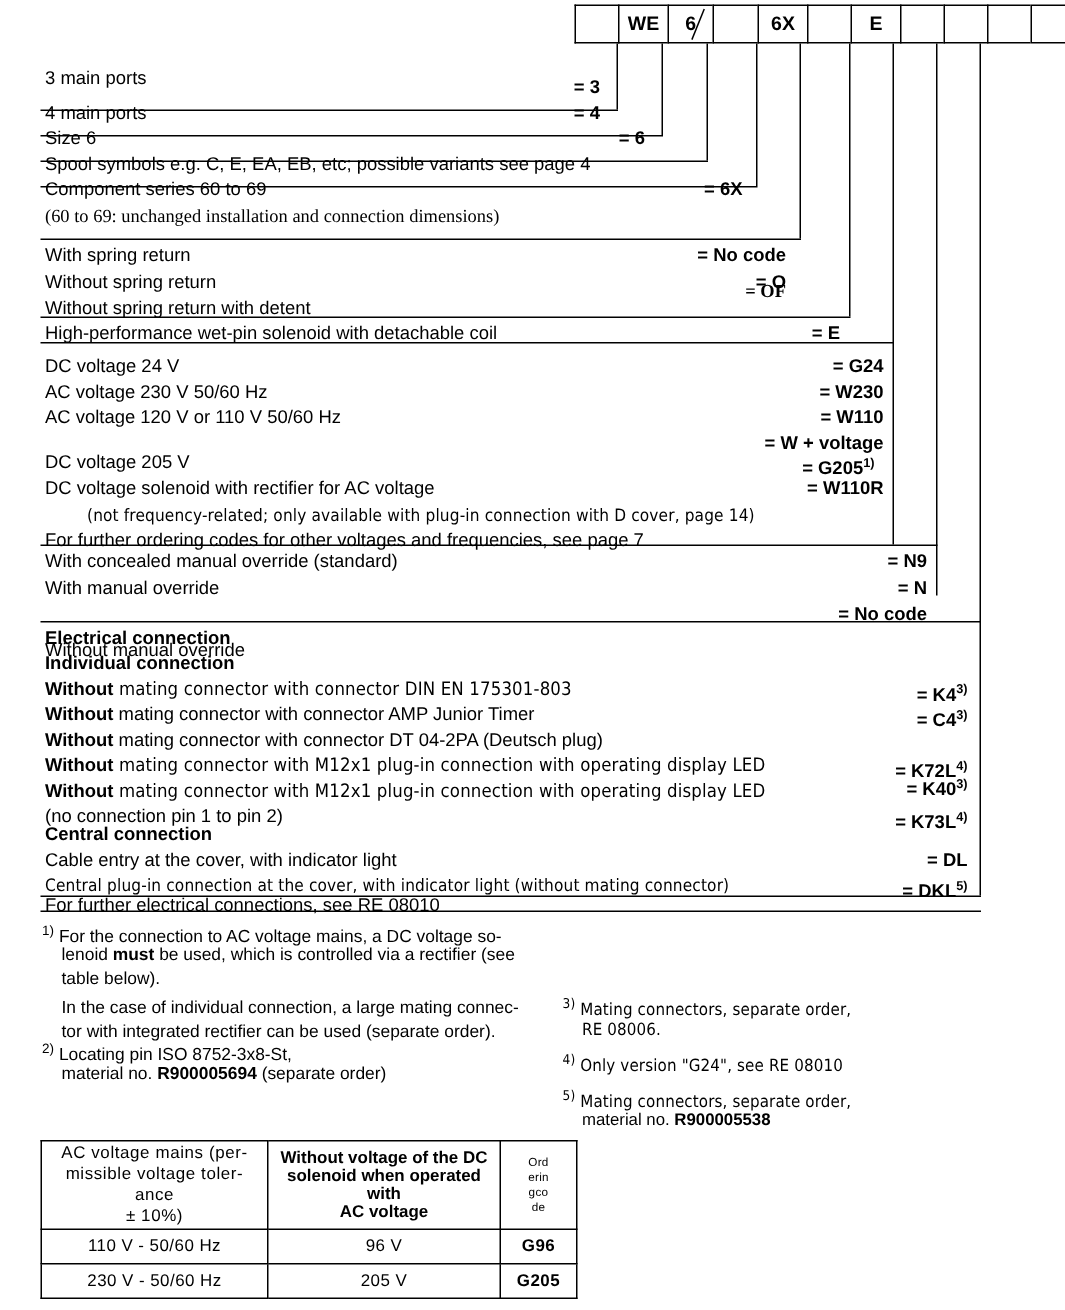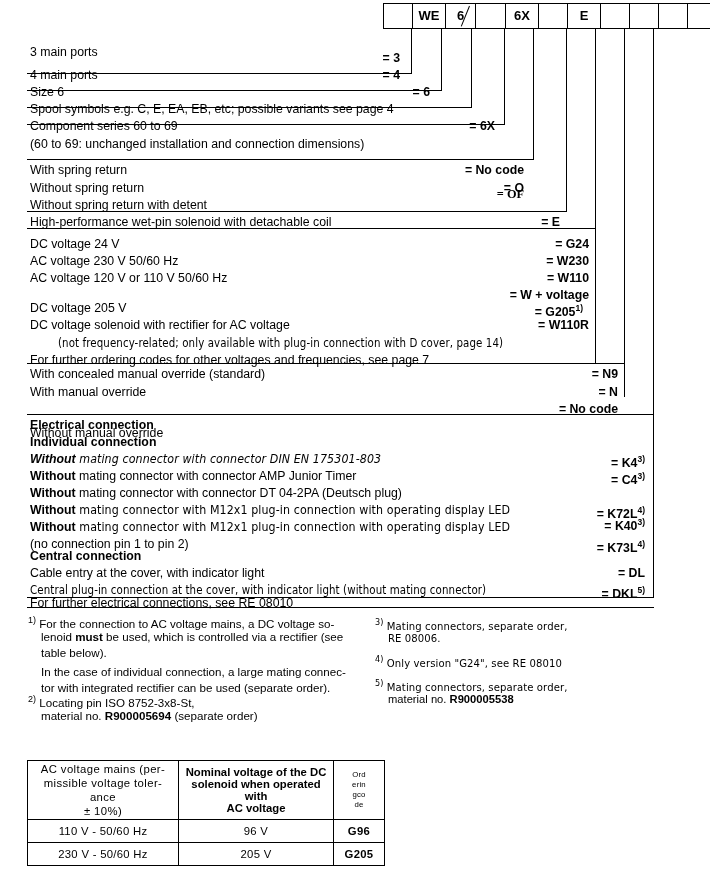--- a/index.html
+++ b/index.html
@@ -35,21 +35,21 @@
   .row{position:absolute;left:30px;font-size:12.3px;line-height:13px;white-space:nowrap;}
   .code{position:absolute;font-size:12.3px;font-weight:bold;line-height:13px;white-space:nowrap;text-align:right;}
   .code .sup{font-size:8.5px;vertical-align:super;font-weight:bold;}
   .b{font-weight:bold;}
   .cond{font-family:"DejaVu Sans Condensed","Liberation Sans",sans-serif;letter-spacing:.1px;}
   .small{font-size:11.4px;}
 
   
   .fn{position:absolute;font-size:11.6px;line-height:15.5px;}
   .fn .mk{font-size:9px;vertical-align:super;}
-  .fnR{position:absolute;font-size:11.2px;line-height:15.5px;}
+  .fnR{position:absolute;font-size:11.2px;line-height:15.5px;margin-top:48px;}
   .fnR .mk{font-size:9px;vertical-align:super;}
 
   
   #vtable{position:absolute;left:27px;top:760px;border-collapse:collapse;}
   #vtable td,#vtable th{
     border:1px solid #000;font-size:11.3px;text-align:center;
     font-family:"Liberation Sans",sans-serif;padding:1px 2px;
   }
   #vtable th{font-weight:bold;}
   #vtable .c1{width:146px;}
@@ -98,39 +98,39 @@
 <div class="hr" style="left:27px;top:363px;width:598px;"></div>
 <div class="hr" style="left:27px;top:414px;width:627px;"></div>
 <div class="hr" style="left:27px;top:597px;width:627px;"></div>
 <div class="hr" style="left:27px;top:607px;width:627px;"></div>
 
 <div class="row" style="top:46px;text-align:center;">3 main ports</div>
 <div class="row" style="top:69px;">4 main ports</div>
 <div class="row" style="top:86px;">Size 6</div>
 <div class="row" style="top:103px;">Spool symbols e.g. C, E, EA, EB, etc; possible variants see page 4</div>
 <div class="row" style="top:120px;">Component series 60 to 69</div>
-<div class="row" style="top:138px;">(60 to 69: unchanged installation and connection dimensions)</div>
+<div class="row" style="top:138px;font-family:Liberation Serif, serif;">(60 to 69: unchanged installation and connection dimensions)</div>
 <div class="row" style="top:164px;text-align:center;">With spring return</div>
 <div class="row" style="top:182px;">Without spring return</div>
 <div class="row" style="top:199px;">Without spring return with detent</div>
 <div class="row" style="top:216px;">High-performance wet-pin solenoid with detachable coil</div>
 <div class="row" style="top:238px;">DC voltage 24 V</div>
 <div class="row" style="top:255px;">AC voltage 230 V 50/60 Hz</div>
 <div class="row" style="top:272px;">AC voltage 120 V or 110 V 50/60 Hz</div>
 <div class="row" style="top:302px;">DC voltage 205 V</div>
 <div class="row" style="top:319px;">DC voltage solenoid with rectifier for AC voltage</div>
 <div class="row cond small" style="top:337px;margin-left:28px;">(not frequency-related; only available with plug-in connection with D cover, page 14)</div>
 <div class="row" style="top:354px;">For further ordering codes for other voltages and frequencies, see page 7</div>
 <div class="row" style="top:368px;">With concealed manual override (standard)</div>
 <div class="row" style="top:386px;">With manual override</div>
 <div class="row" style="top:427px;">Without manual override</div>
 <div class="row b" style="top:419px;">Electrical connection</div>
 <div class="row b" style="top:436px;">Individual connection</div>
 
-<div class="row" style="top:453px;font-style:italic;">
+<div class="row" style="top:453px;">
   <span class="b">Without</span><span class="cond"> mating connector with connector DIN EN 175301-803</span>
 </div>
 <div class="row" style="top:470px;">
   <span class="b">Without</span><span> mating connector with connector AMP Junior Timer</span>
 </div>
 <div class="row" style="top:487px;">
   <span class="b">Without</span><span> mating connector with connector DT 04-2PA (Deutsch plug)</span>
 </div>
 <div class="row" style="top:504px;">
   <span class="b">Without</span><span class="cond"> mating connector with M12x1 plug-in connection with operating display LED</span>
@@ -225,21 +225,21 @@
 <table id="vtable">
   <tbody>
       <tr>
     <th class="c1 hdr1">
       <div>AC voltage mains (per-</div>
       <div>missible voltage toler-</div>
       <div>ance</div>
       <div>± 10%)</div>
     </th>
     <th class="c2">
-      <div>Nominal voltage of the DC</div>
+      <div>Without voltage of the DC</div>
       <div>solenoid when operated</div>
       <div>with</div>
       <div>AC voltage</div>
     </th>
     <th class="c3 hdr3">
       <div>Ord</div>
       <div>erin</div>
       <div>gco</div>
       <div>de</div>
     </th>

